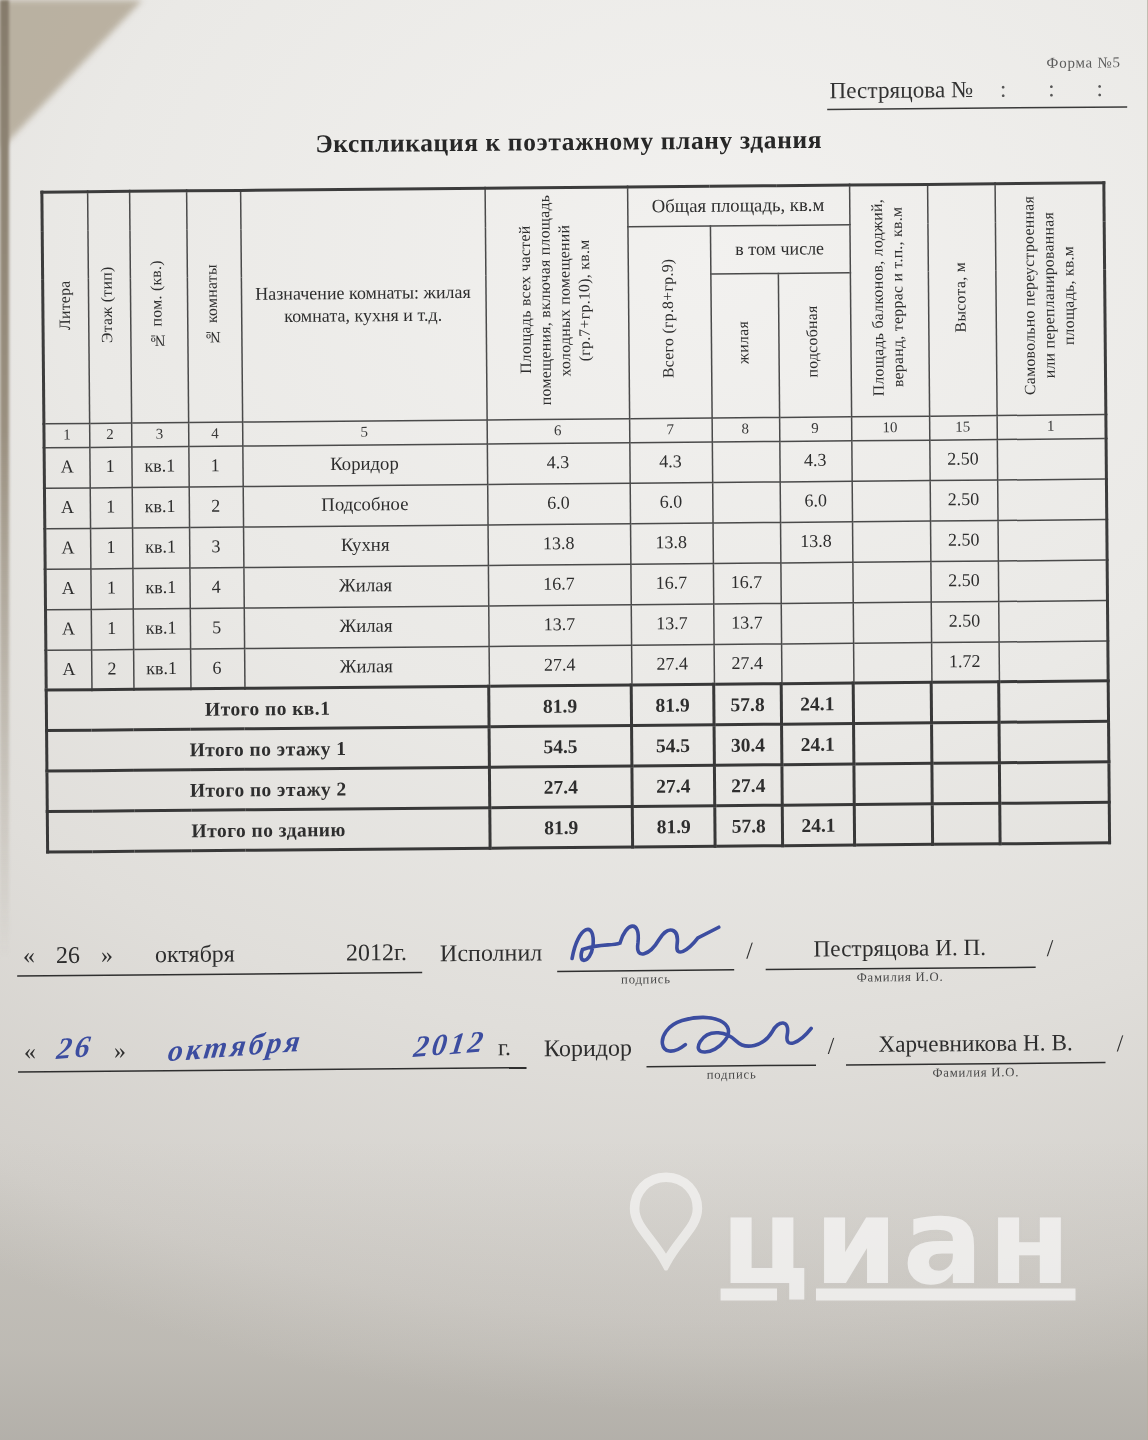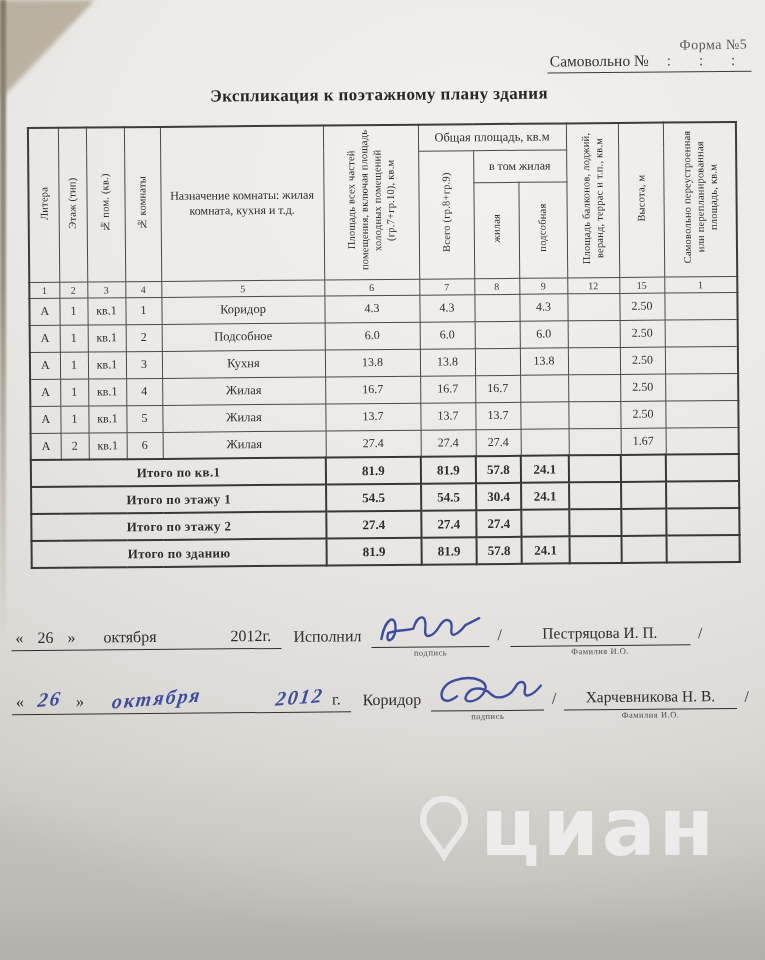--- a/index.html
+++ b/index.html
@@ -27,21 +27,21 @@
     filter:blur(1px);
   }
   .shade-bottom {
     position:absolute; left:0; bottom:0; width:100%; height:200px;
     background:linear-gradient(to bottom, rgba(120,115,105,0) 0%, rgba(120,115,105,.12) 70%, rgba(100,95,88,.20) 100%);
   }
   .sheet { position:absolute; inset:0; transform:rotate(-0.5deg); }
 
   .form-no {
     position:absolute; top:40px; right:14px;
-    font-size:14px; color:#5c5c5c; letter-spacing:.5px;
+    font-size:10px; color:#5c5c5c; letter-spacing:.5px;
   }
   .inventory {
     position:absolute; top:54px; right:10px;
     font-size:15.5px; color:#333;
     border-bottom:1.4px solid #3a3a3a;
     padding:0 4px 2px 2px;
   }
   .inventory .dots { letter-spacing:12px; margin-left:14px; color:#555; }
   .page-title {
     position:absolute; top:85px; left:0; width:100%;
@@ -114,43 +114,44 @@
   .nameblock { width:180px; padding:0 4px 3px 4px; font-size:15.5px; }
   .sublabel {
     position:absolute; left:0; top:100%; width:100%;
     text-align:center; font-size:8.5px; font-style:normal;
     color:#4a4a4a; letter-spacing:.5px; margin-top:1px;
   }
   .slash { margin:0 8px 3px 8px; }
 
   .watermark {
     position:absolute; right:48px; bottom:86px;
-    display:flex; align-items:center;
+    display:flex; 
     color:rgba(255,255,255,.62);
     font-family:"DejaVu Sans", sans-serif;
     font-weight:bold; font-size:80px; letter-spacing:3px;
     text-shadow:0 0 2px rgba(210,208,204,.4);
     user-select:none;
+    text-decoration:underline;
   }
   .watermark svg { margin-right:10px; opacity:.9; }
 </style>
 </head>
 <body>
 
 <div class="paper"></div>
 <div class="corner-bg"></div>
 <div class="edge-left"></div>
 <div class="shade-bottom"></div>
 
 <div class="sheet">
 
   <div class="form-no">Форма №5</div>
 
   <div class="inventory">
-    <span>Самовольно №</span>
+    <span>Пестряцова №</span>
     <span class="dots">:  :  :</span>
   </div>
 
   <div class="page-title">Экспликация к поэтажному плану здания</div>
 
   <table class="expl">
     <colgroup>
       <col style="width:30px">
         <col style="width:28px">
         <col style="width:38px">
@@ -172,37 +173,37 @@
         <th rowspan="3"><span class="v">№ комнаты</span></th>
         <th rowspan="3" class="hdr5">Назначение комнаты: жилая комната, кухня и т.д.</th>
         <th rowspan="3"><span class="v">Площадь всех частей помещения, включая площадь холодных помещений (гр.7+гр.10), кв.м</span></th>
         <th colspan="3" class="grp">Общая площадь, кв.м</th>
         <th rowspan="3"><span class="v">Площадь балконов, лоджий, веранд, террас и т.п., кв.м</span></th>
         <th rowspan="3"><span class="v">Высота, м</span></th>
         <th rowspan="3"><span class="v">Самовольно переустроенная или перепланированная площадь, кв.м</span></th>
       </tr>
       <tr class="h2">
         <th rowspan="2"><span class="v short">Всего (гр.8+гр.9)</span></th>
-        <th colspan="2">в том жилая</th>
+        <th colspan="2">в том числе</th>
       </tr>
       <tr class="h3">
         <th><span class="v">жилая</span></th>
         <th><span class="v">подсобная</span></th>
       </tr>
       <tr class="hn">
           <td>1</td>
           <td>2</td>
           <td>3</td>
           <td>4</td>
           <td>5</td>
           <td>6</td>
           <td>7</td>
           <td>8</td>
           <td>9</td>
-          <td>12</td>
+          <td>10</td>
           <td>15</td>
           <td>1</td>
         </tr>
     </thead>
     <tbody class="rows">
         <tr>
           <td>А</td>
           <td>1</td>
           <td>кв.1</td>
           <td>1</td>
@@ -275,21 +276,21 @@
           <td>А</td>
           <td>2</td>
           <td>кв.1</td>
           <td>6</td>
           <td>Жилая</td>
           <td>27.4</td>
           <td>27.4</td>
           <td>27.4</td>
           <td></td>
           <td></td>
-          <td>1.67</td>
+          <td>1.72</td>
           <td></td>
         </tr>
       </tbody>
     <tbody class="totals">
         <tr>
           <td colspan="5" class="tlabel">Итого по кв.1</td>
           <td>81.9</td>
           <td>81.9</td>
           <td>57.8</td>
           <td>24.1</td>

